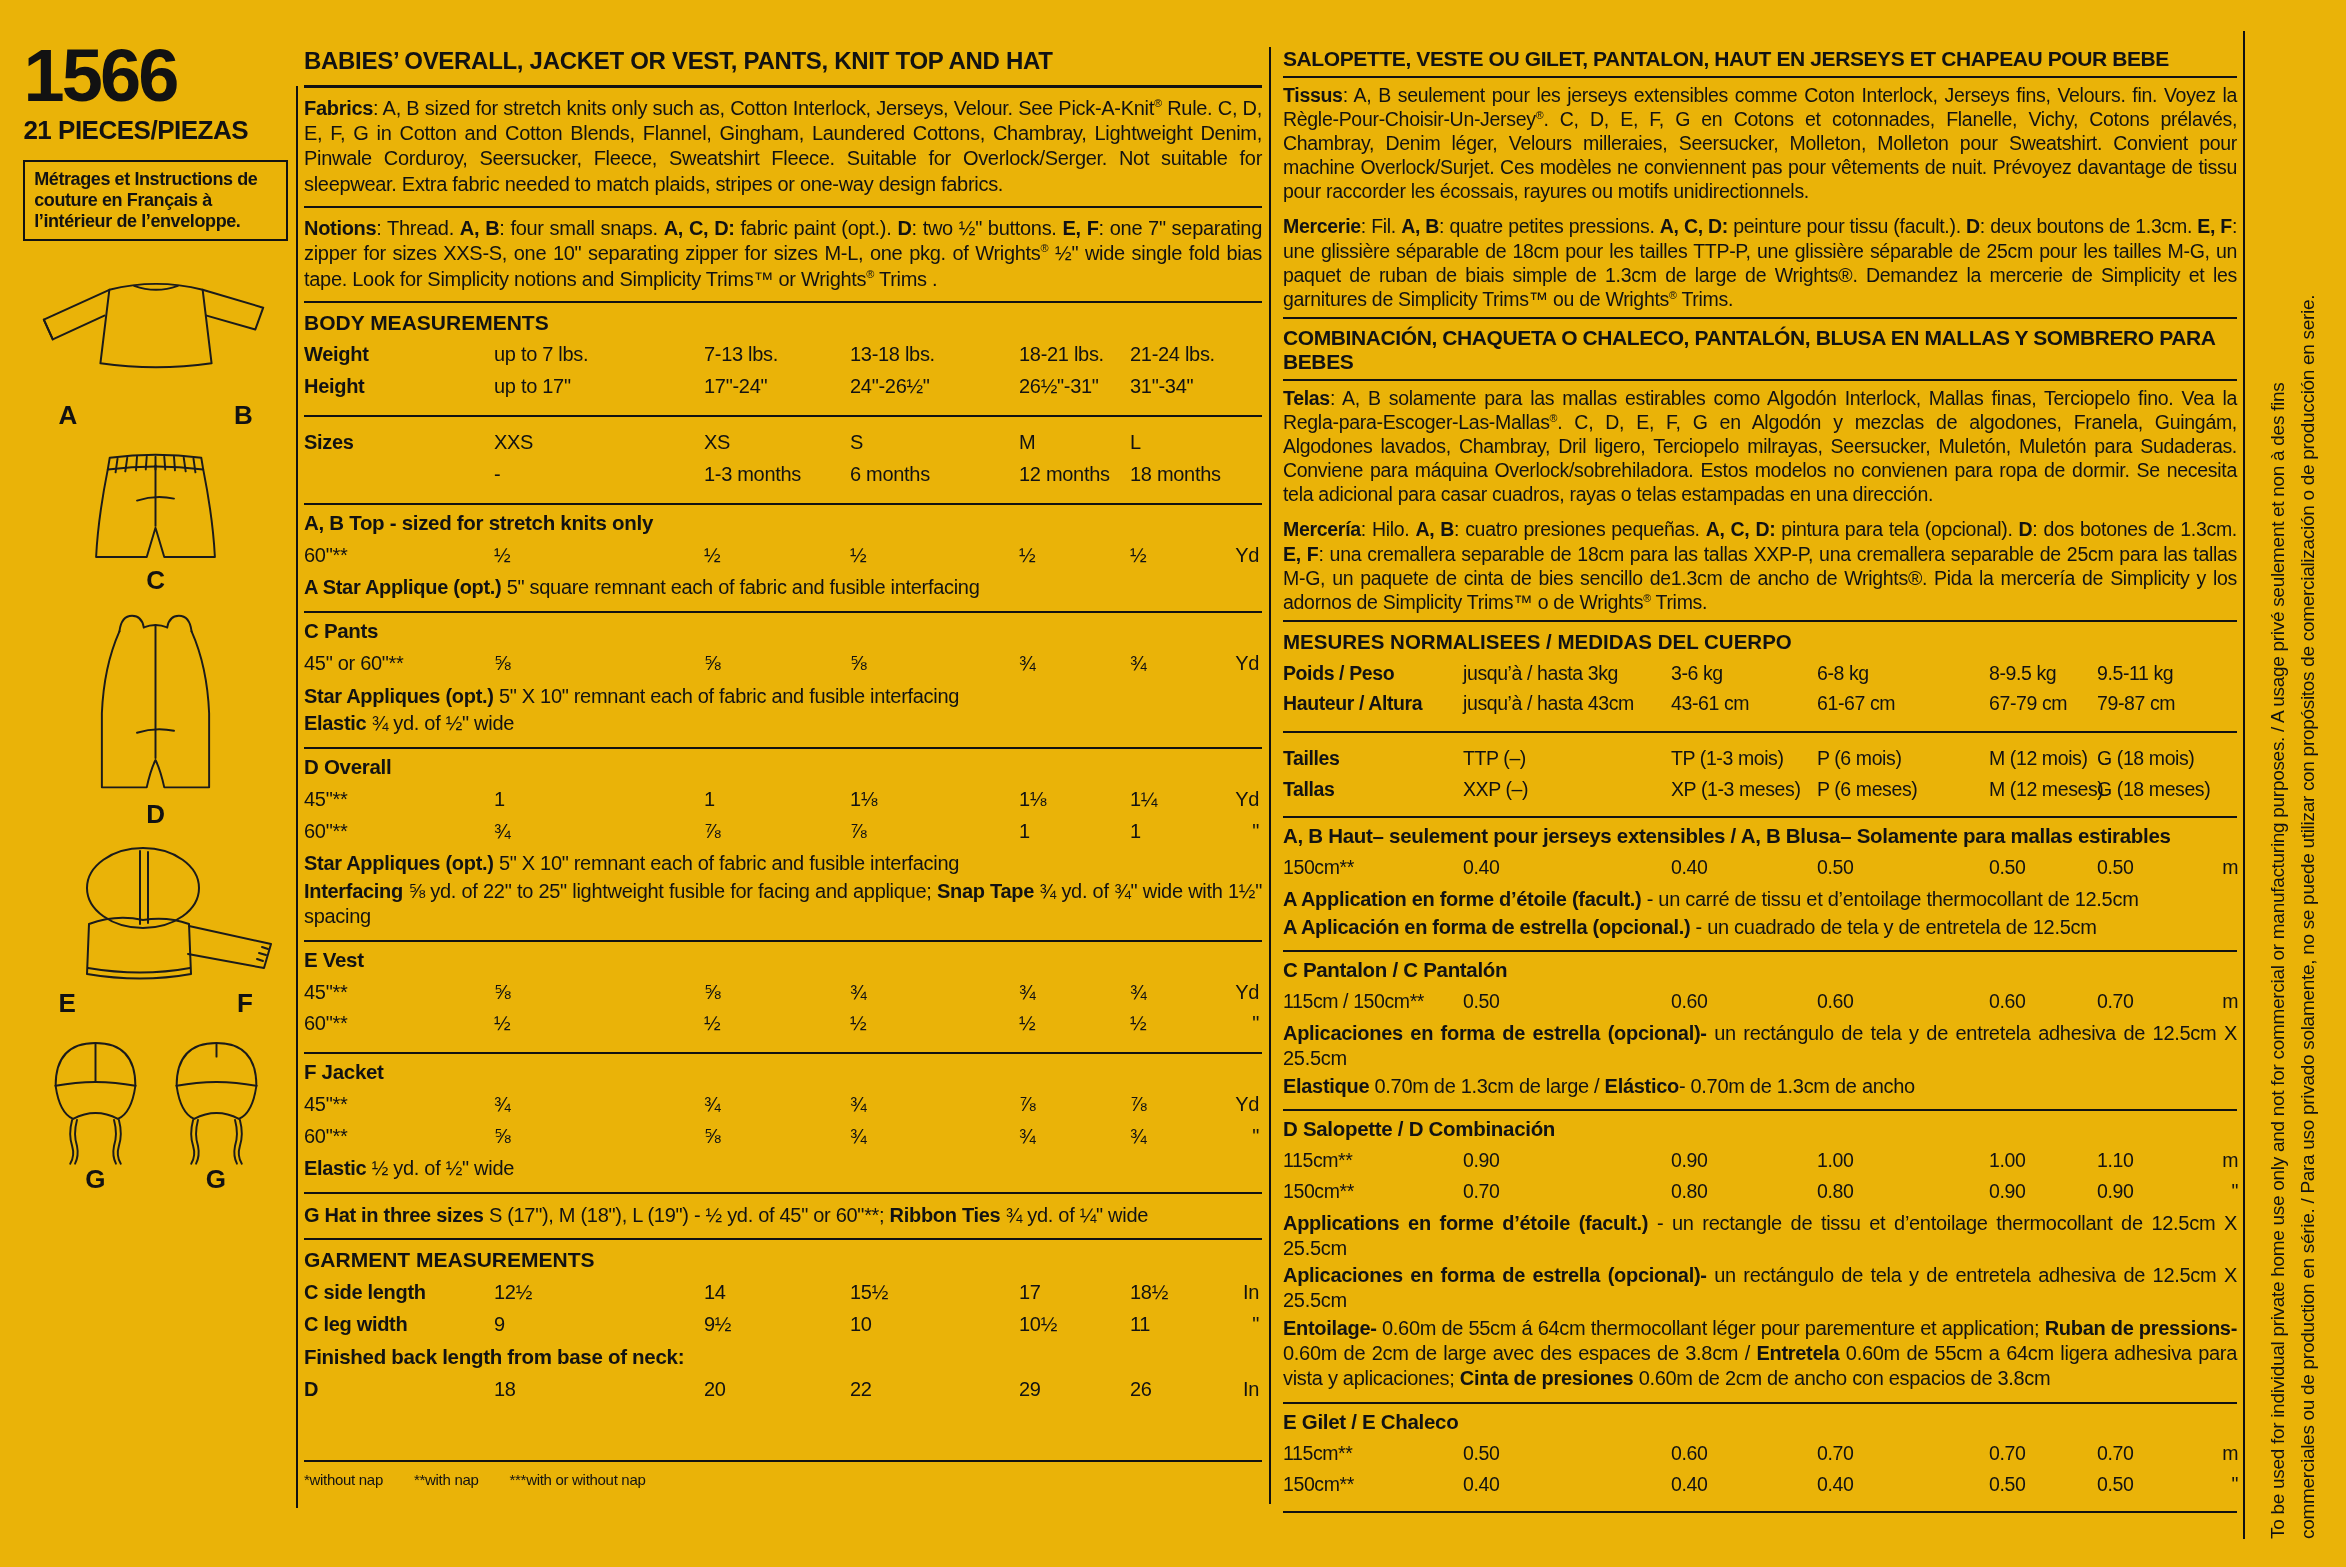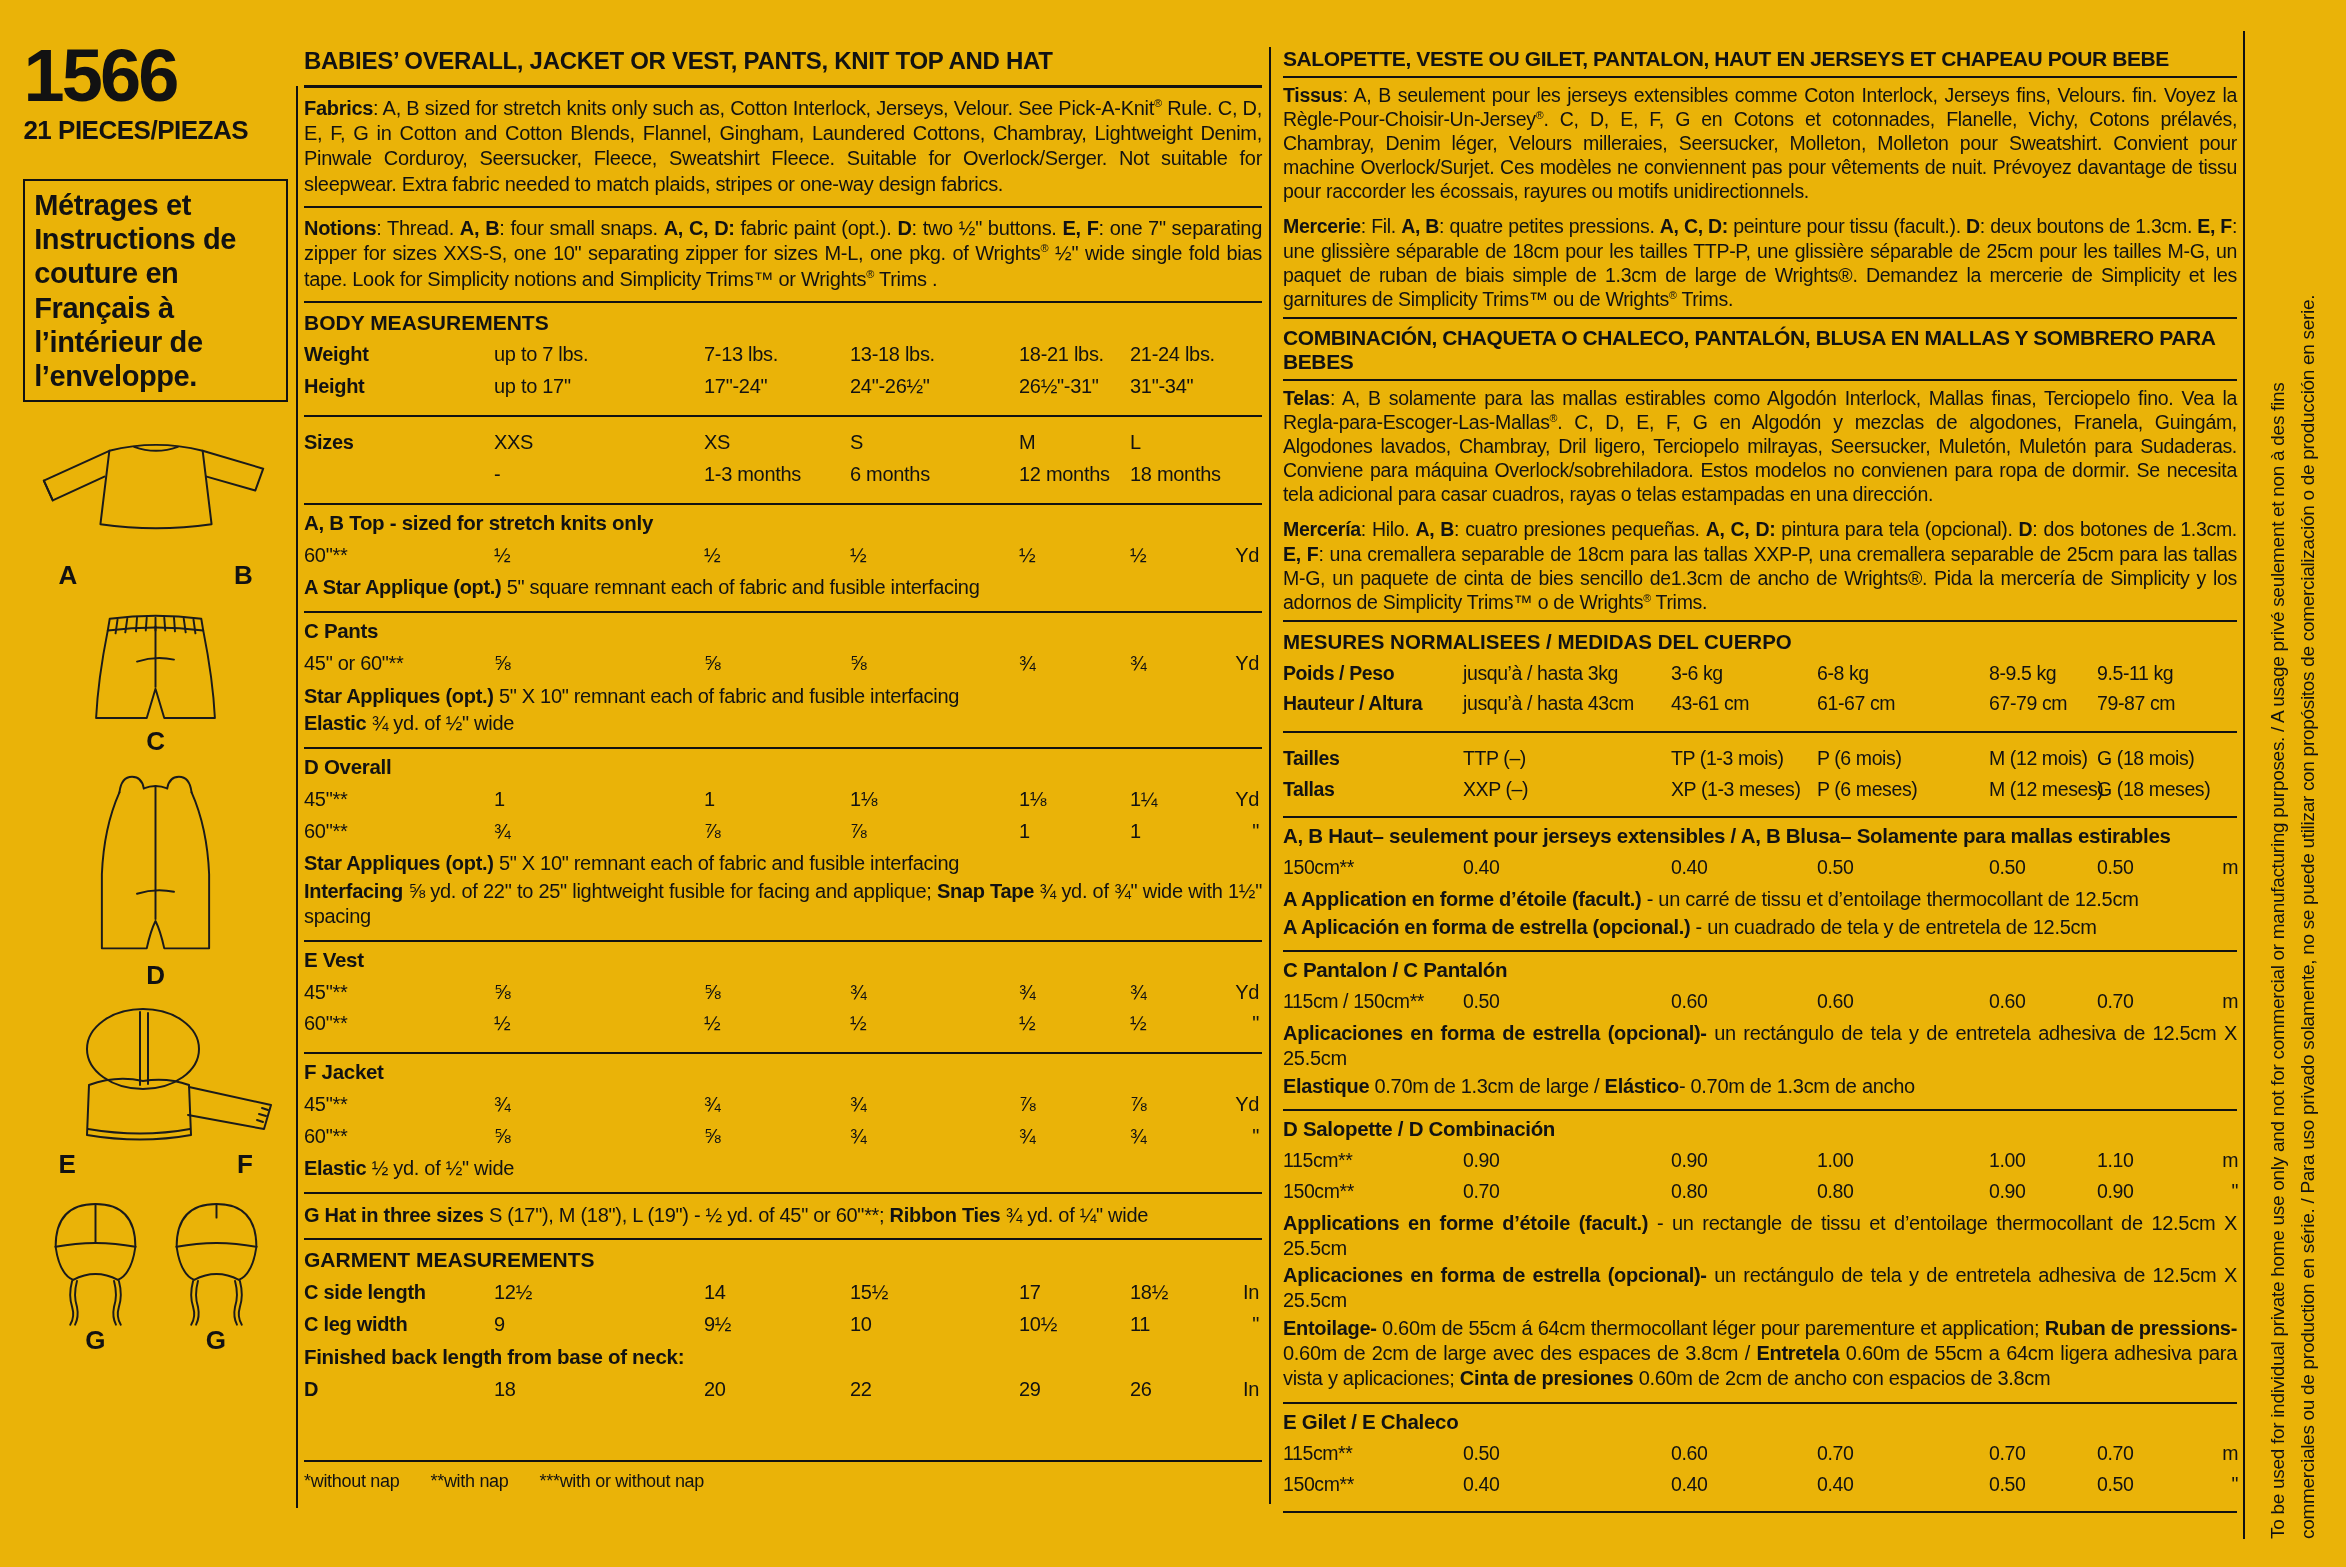--- a/index.html
+++ b/index.html
@@ -5,22 +5,22 @@
   html,body{margin:0;padding:0;background:#ffffff;}
   .page{position:relative;width:2346px;height:1567px;background:#eab308;color:#121212;
         font-family:"Liberation Sans", sans-serif;overflow:hidden;}
   .b{font-weight:bold;}
   sup{font-size:0.55em;line-height:0;}
 
   
   .col-left{position:absolute;left:23.4px;top:41px;width:265px;}
   .pattern-number{font-size:74px;font-weight:bold;letter-spacing:-2.9px;line-height:0.95;}
   .pieces{font-size:26px;font-weight:bold;letter-spacing:-0.5px;margin-top:3.9px;}
-  .fr-box{border:2.9px solid #121212;padding:6.8px 8.8px;font-weight:bold;font-size:29px;
-          line-height:1.18;margin-top:33px;letter-spacing:-0.4px;}
+  .fr-box{border:2.9px solid #121212;padding:6.8px 8.8px;font-weight:bold;font-size:18px;
+          line-height:1.18;margin-top:14px;letter-spacing:-0.4px;}
   .sketches{margin-top:25px;}
   .sketch{text-align:center;margin-bottom:2px;}
   .sketch svg{display:block;margin:0 auto;}
   .sk-lbl{font-weight:bold;font-size:26px;letter-spacing:0.5px;}
   .lbl-row{display:flex;justify-content:space-between;padding:0 35px;margin-top:-3.9px;margin-bottom:9.8px;}
   .lbl-center{text-align:center;margin-top:-2px;margin-bottom:9.8px;}
   .hat-row{display:flex;justify-content:center;gap:13.7px;}
   line,path,ellipse{stroke:#1b1b1b;fill:none;stroke-width:2;stroke-linecap:round;stroke-linejoin:round;}
 
   
@@ -41,21 +41,21 @@
   
   .col-mid{position:absolute;left:304px;top:47px;width:958px;}
   .title-en{font-weight:bold;font-size:24px;letter-spacing:-0.3px;
             padding-bottom:9.8px;border-bottom:3.4px solid #121212;}
   .bm-title{font-weight:bold;font-size:21px;margin:2px 0 3.9px 0;}
   .g-en{display:grid;grid-template-columns:190px 210px 146px 169px 111px 100px 29px;
         align-items:baseline;margin:8.8px 0;font-size:20px;letter-spacing:-0.3px;}
   .g-fr{display:grid;grid-template-columns:180px 208px 146px 172px 108px 112px 29px;
         align-items:baseline;margin:7.8px 0;font-size:19.5px;letter-spacing:-0.4px;white-space:nowrap;}
   .cu{text-align:right;white-space:nowrap;}
-  .footrow{margin-top:43px;padding-top:8.8px;font-size:18px;display:flex;gap:31px;letter-spacing:-0.3px;}
+  .footrow{margin-top:43px;padding-top:8.8px;font-size:15px;display:flex;gap:31px;letter-spacing:-0.3px;}
 
   
   .col-right{position:absolute;left:1283px;top:47px;width:954px;}
   .title-fr,.title-es{font-weight:bold;font-size:21px;letter-spacing:-0.4px;
             padding-bottom:4.9px;border-bottom:2.4px solid #121212;}
   .title-es{padding-top:7px;}
   .col-right .para{padding:4.9px 0 5.9px 0;font-size:19.5px;line-height:1.24;}
   .mes-title{font-weight:bold;font-size:20.5px;margin:2px 0 2.9px 0;}
 
   

